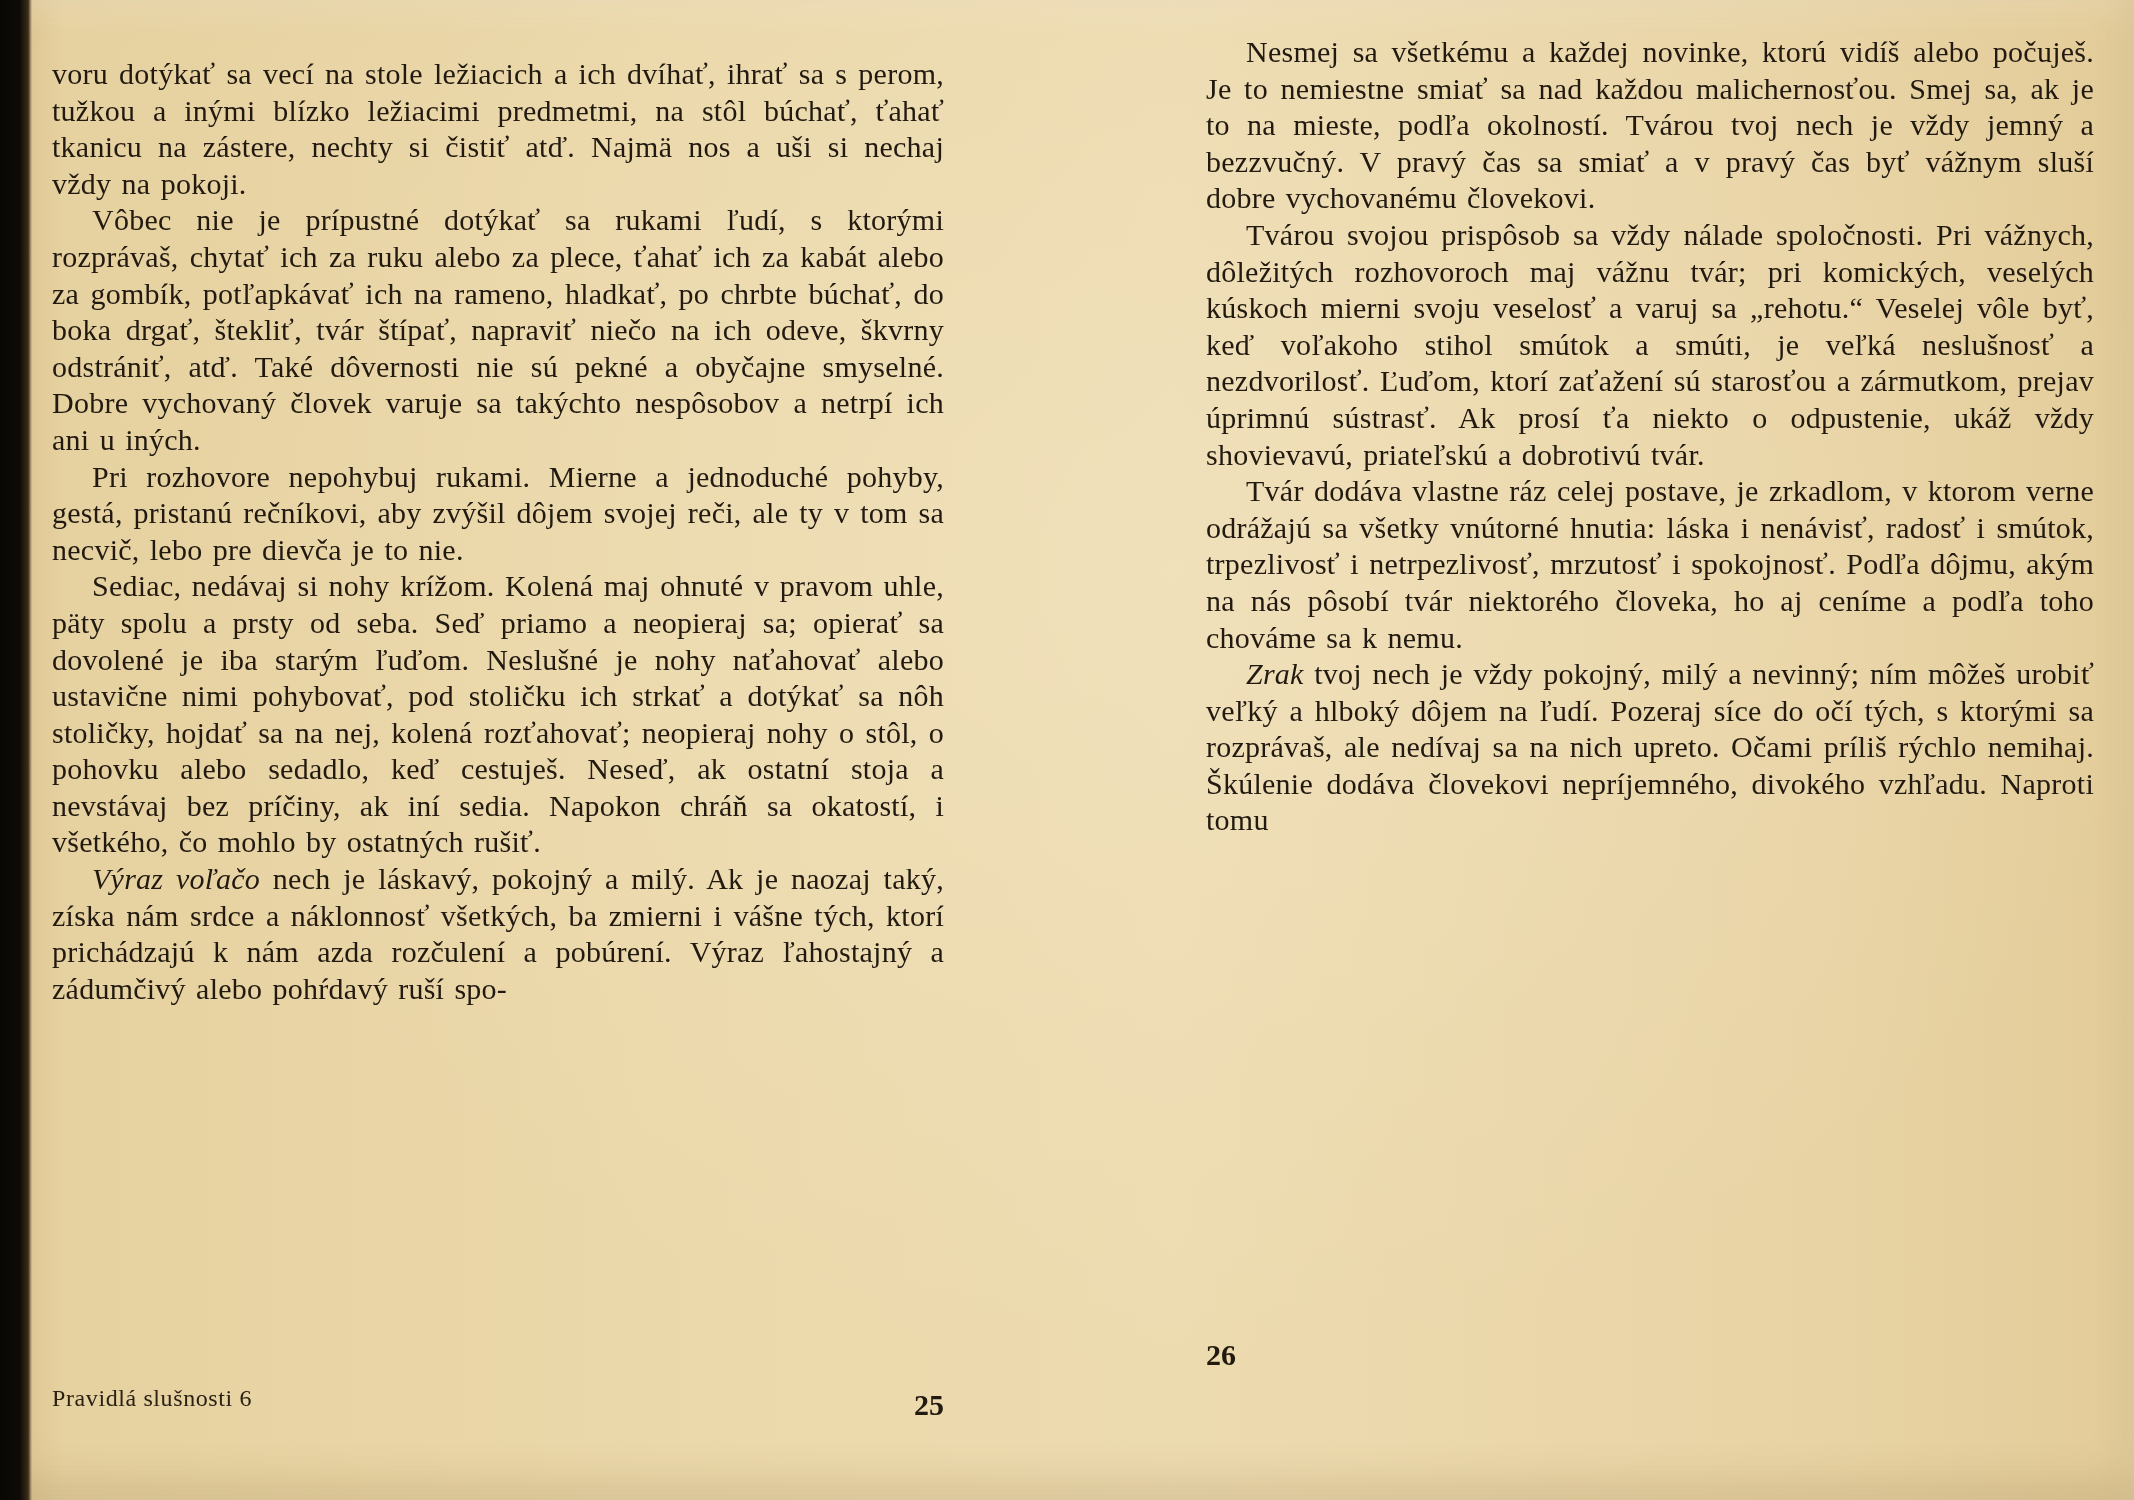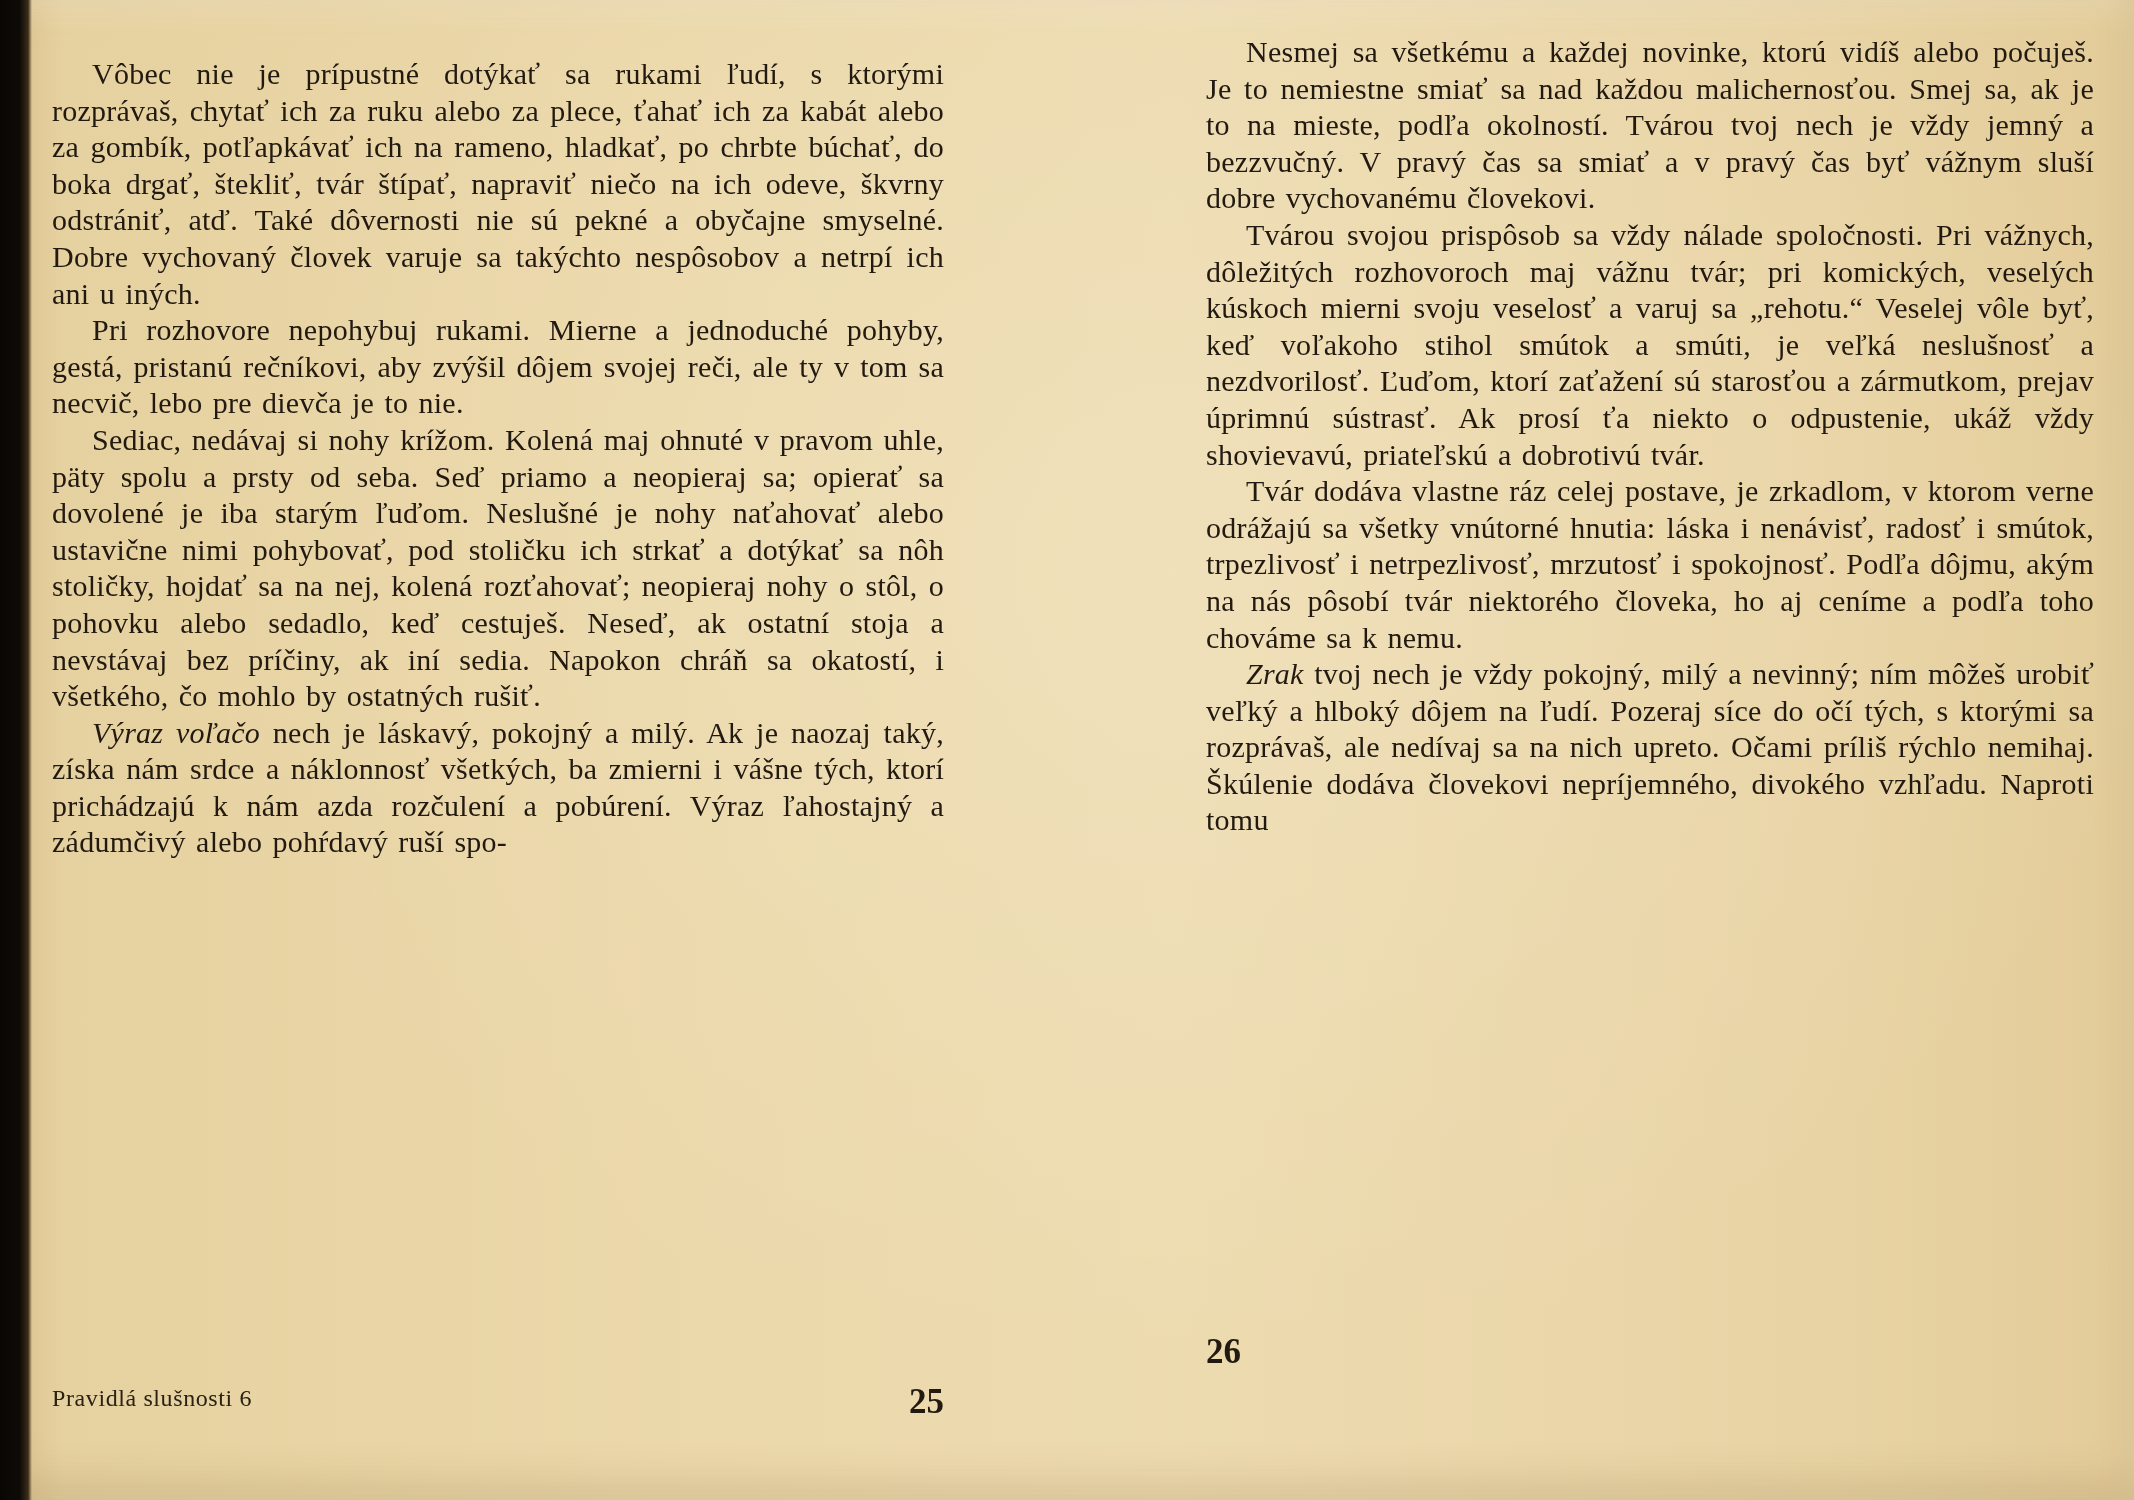--- a/index.html
+++ b/index.html
@@ -64,39 +64,40 @@
     display: flex;
     justify-content: space-between;
     align-items: flex-end;
   }
   .signature-mark {
     font-size: 24px;
     letter-spacing: 0.6px;
     color: #2a2113;
   }
   .page-number {
-    font-size: 35px;
+    font-size: 30px;
     font-weight: bold;
     color: #221a10;
     margin-top: 24px;
   }
   .page-left .page-number { position: relative; top: 10px; }
   .page-right .footer-row {
     bottom: 128px;
     justify-content: flex-start;
   }
 </style>
 </head>
 <body>
 
 <div class="scan">
   <div class="binding-strip"></div>
 
   <div class="page page-left">
     <div class="text-block">
+      <p class="para noindent"><span>voru dotýkať sa vecí na stole ležiacich a ich dvíhať, ihrať sa s perom, tužkou a inými blízko ležiacimi predmetmi, na stôl búchať, ťahať tkanicu na zástere, nechty si čistiť atď. Najmä nos a uši si nechaj vždy na pokoji.</span></p>
       <p class="para"><span>Vôbec nie je prípustné dotýkať sa rukami ľudí, s ktorými rozprávaš, chytať ich za ruku alebo za plece, ťahať ich za kabát alebo za gombík, potľapkávať ich na rameno, hladkať, po chrbte búchať, do boka drgať, štekliť, tvár štípať, napraviť niečo na ich odeve, škvrny odstrániť, atď. Také dôvernosti nie sú pekné a obyčajne smyselné. Dobre vychovaný človek varuje sa takýchto nespôsobov a netrpí ich ani u iných.</span></p>
       <p class="para"><span>Pri rozhovore nepohybuj rukami. Mierne a jednoduché pohyby, gestá, pristanú rečníkovi, aby zvýšil dôjem svojej reči, ale ty v tom sa necvič, lebo pre dievča je to nie.</span></p>
       <p class="para"><span>Sediac, nedávaj si nohy krížom. Kolená maj ohnuté v pravom uhle, päty spolu a prsty od seba. Seď priamo a neopieraj sa; opierať sa dovolené je iba starým ľuďom. Neslušné je nohy naťahovať alebo ustavične nimi pohybovať, pod stoličku ich strkať a dotýkať sa nôh stoličky, hojdať sa na nej, kolená rozťahovať; neopieraj nohy o stôl, o pohovku alebo sedadlo, keď cestuješ. Neseď, ak ostatní stoja a nevstávaj bez príčiny, ak iní sedia. Napokon chráň sa okatostí, i všetkého, čo mohlo by ostatných rušiť.</span></p>
       <p class="para"><em class="lead">Výraz voľačo</em><span> nech je láskavý, pokojný a milý. Ak je naozaj taký, získa nám srdce a náklonnosť všetkých, ba zmierni i vášne tých, ktorí prichádzajú k nám azda rozčulení a pobúrení. Výraz ľahostajný a zádumčivý alebo pohŕdavý ruší spo-</span></p>
     </div>
     <div class="footer-row">
       <span class="signature-mark">Pravidlá slušnosti 6</span>
       <span class="page-number">25</span>
     </div>
   </div>

